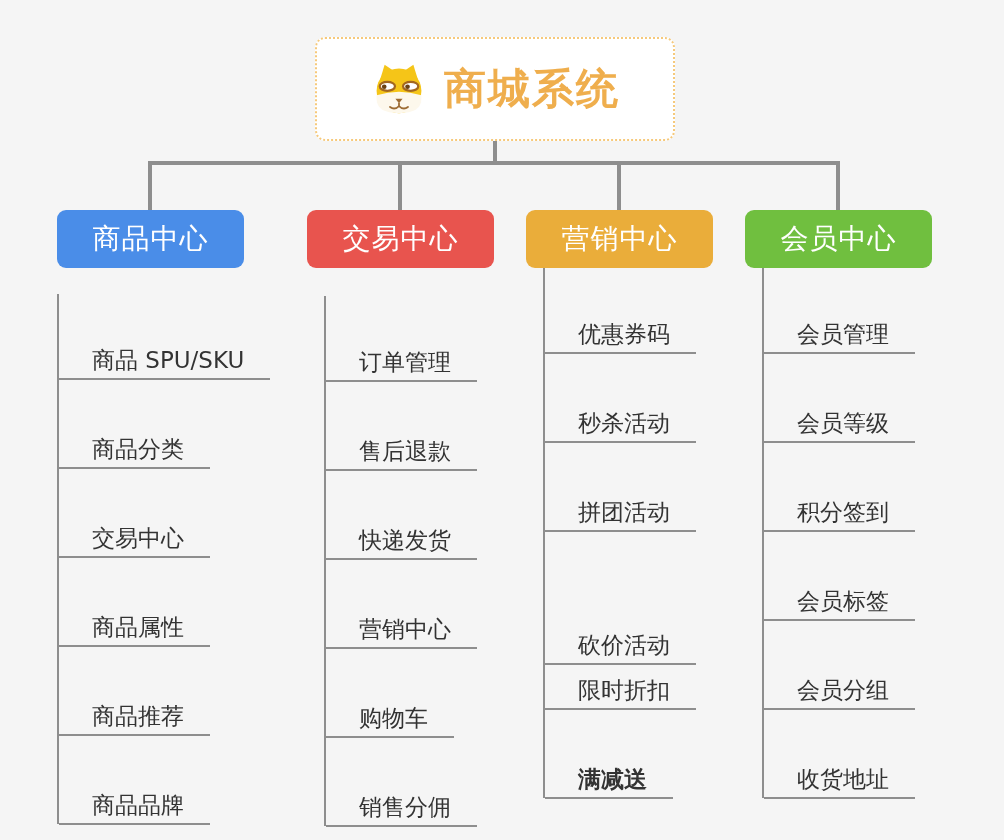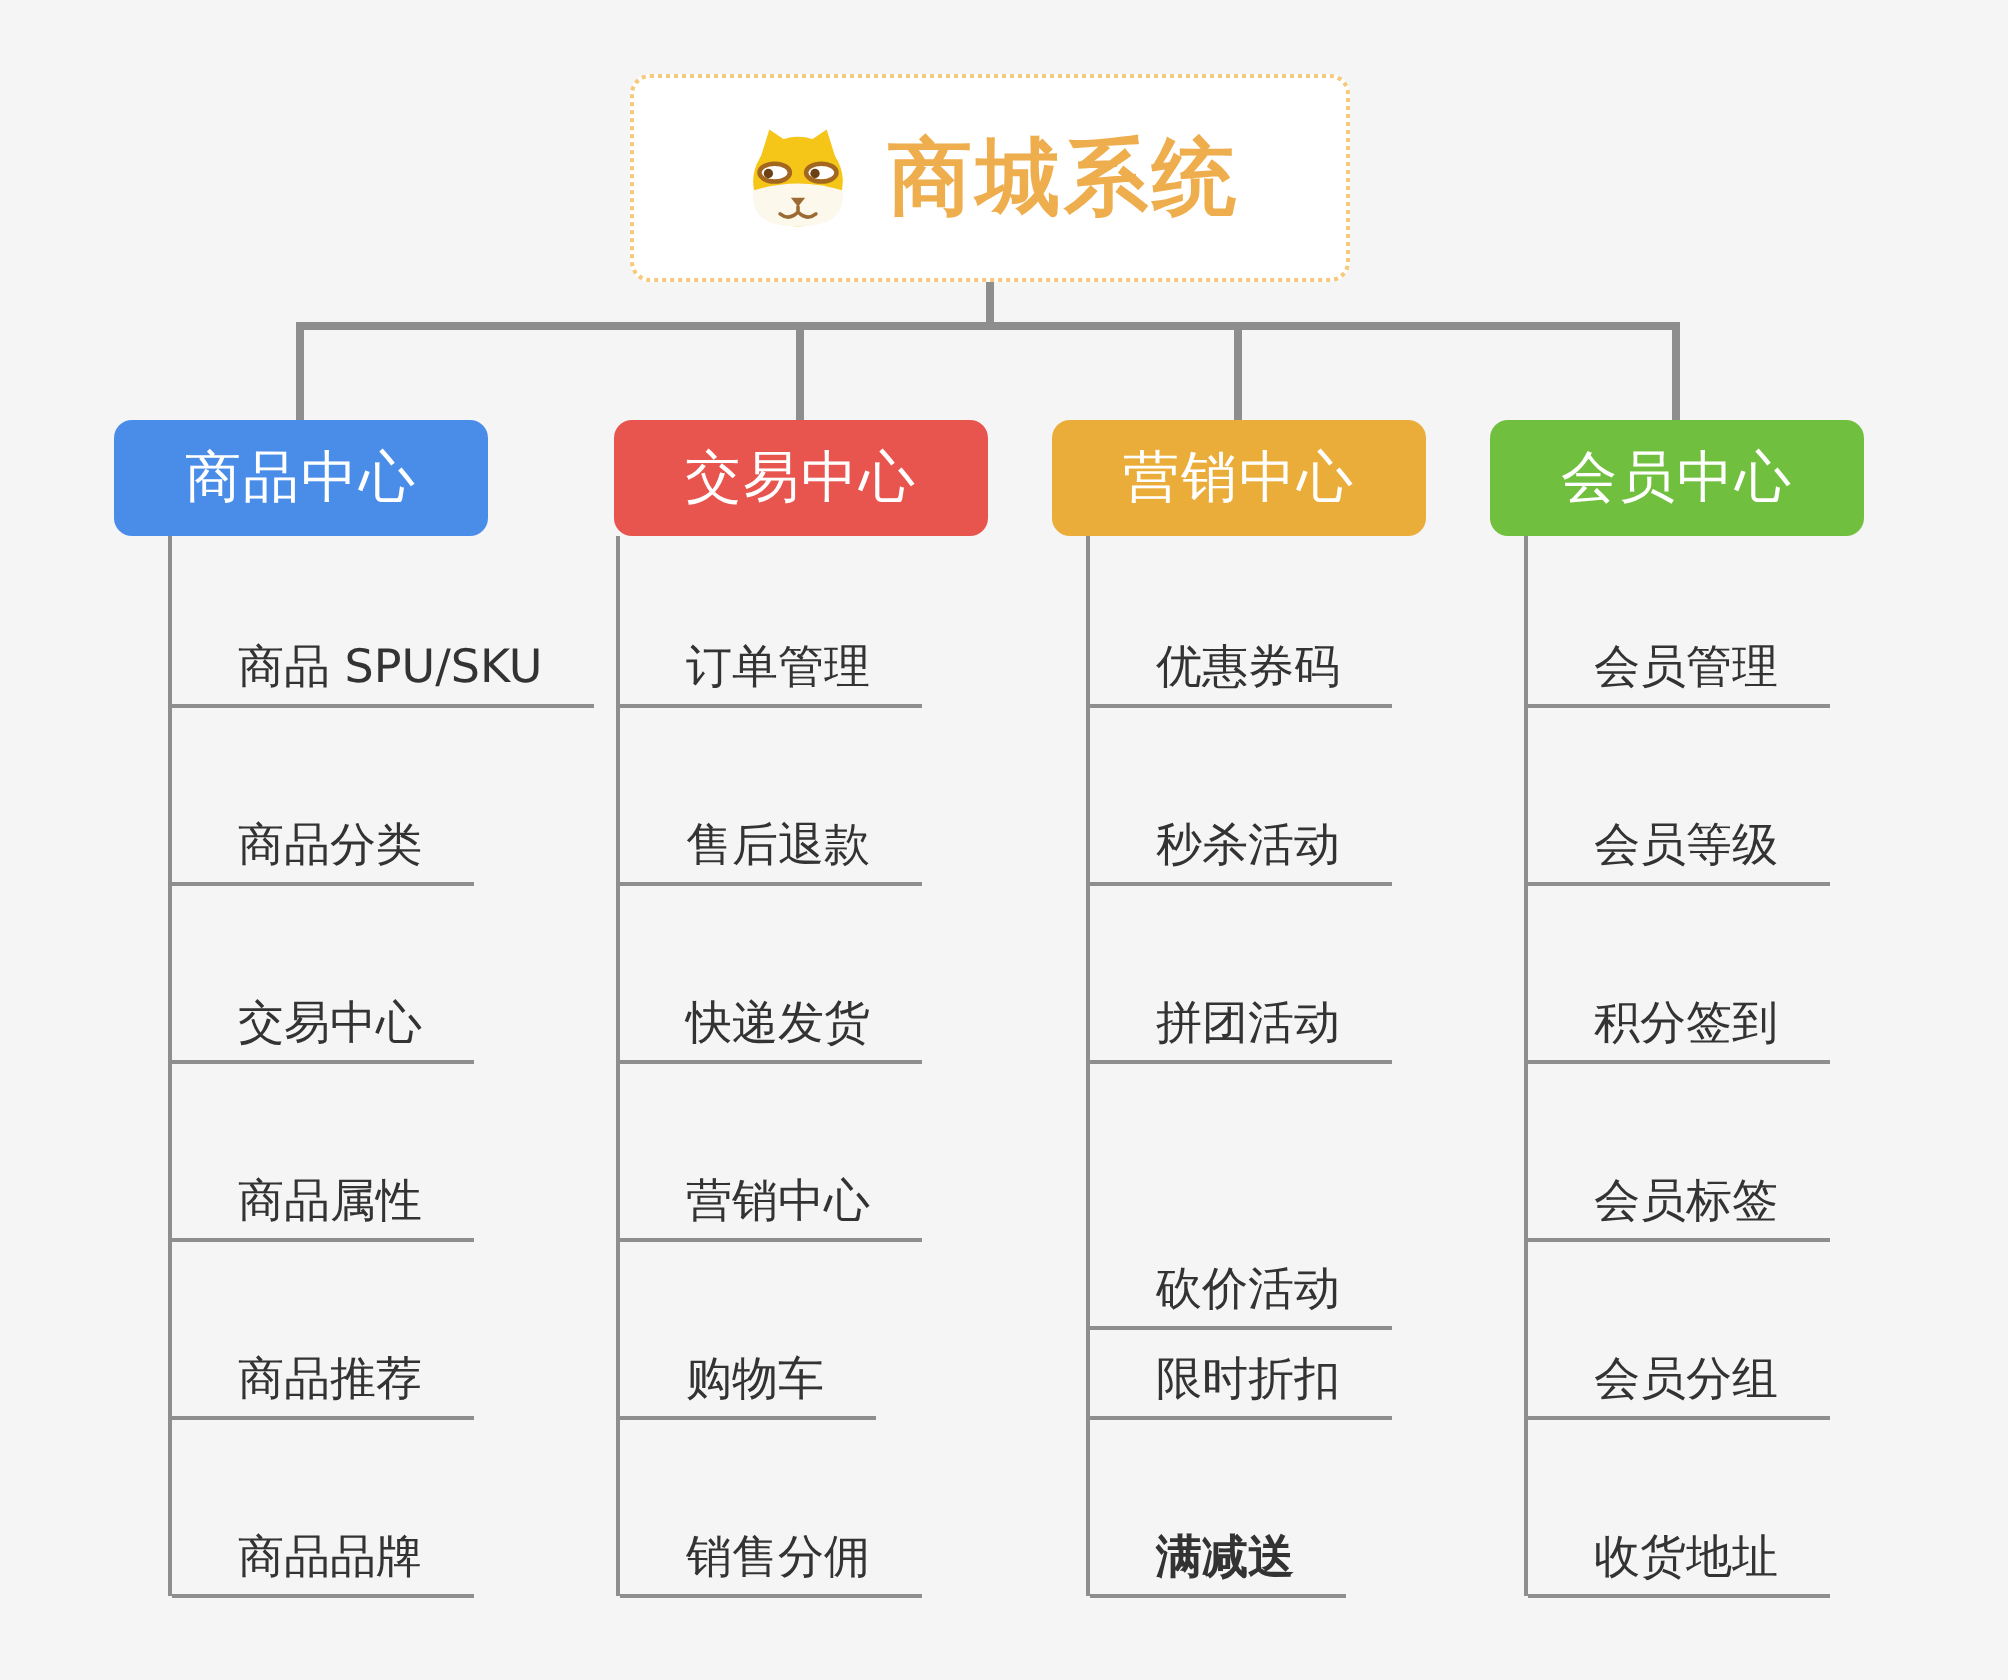--- a/index.html
+++ b/index.html
@@ -48,22 +48,22 @@
   .branch-box-0{left:57px;}
   .branch-box-1{left:307px;}
   .branch-box-2{left:526px;}
   .branch-box-3{left:745px;}
 
   
   .branch-children{
     position:absolute;top:268px;height:530px;width:250px;
     border-left:2px solid var(--connector);
   }
-  .branch-children-0{left:84px;}
-  .branch-children-1{left:308px;}
+  .branch-children-0{left:57px;margin-top:26px;}
+  .branch-children-1{left:324px;margin-top:28px;}
   .branch-children-2{left:543px;}
   .branch-children-3{left:762px;}
 
   .leaf{
     position:absolute;left:0;
     padding:0 26px 2px 33px;
     border-bottom:2px solid var(--connector);
     font-size:23px;line-height:31px;color:var(--leaf-text);
     white-space:nowrap;cursor:default;
   }

